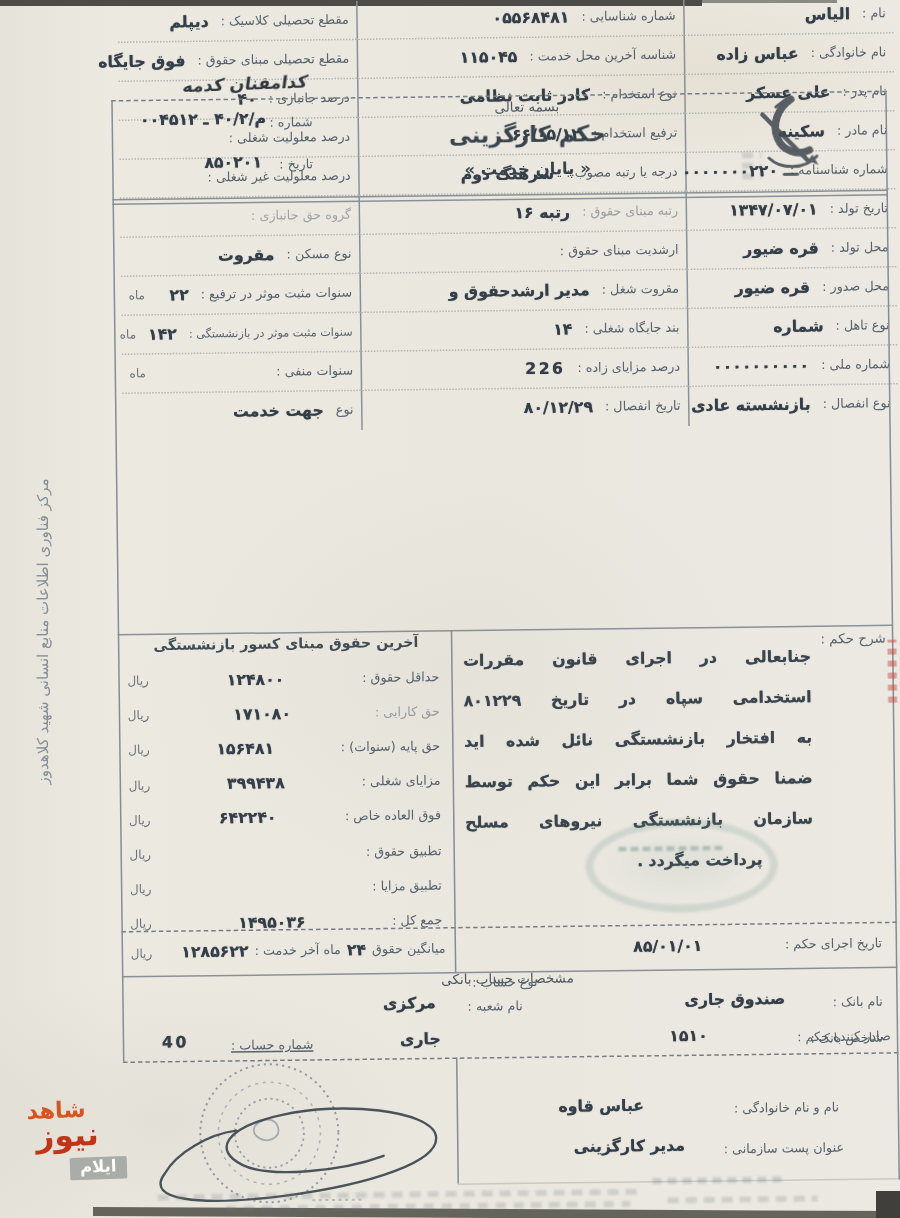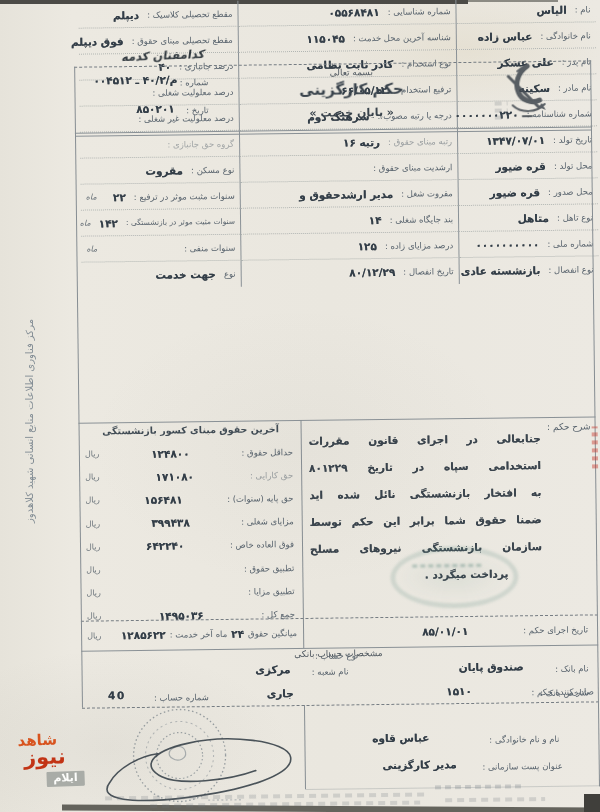--- a/index.html
+++ b/index.html
@@ -34,21 +34,21 @@
     letter-spacing:2px;transform:skewX(-10deg) rotate(-1.5deg);filter:blur(.45px);}
   #bismillah{left:300px;top:68px;width:110px;text-align:center;font-size:9px;color:#4d565e;}
   #doc-title{left:285px;top:81px;width:140px;text-align:center;font-size:15px;font-weight:bold;color:#39434c;letter-spacing:1px;filter:blur(.2px);}
   #doc-subtitle{left:290px;top:107px;width:130px;text-align:center;font-size:11px;font-weight:bold;color:#39434c;}
   
   #info-table{left:78px;top:133px;width:517px;direction:rtl;display:grid;
     grid-template-columns:140px 218px 159px;grid-auto-rows:26px;}
   .cell{display:flex;align-items:center;gap:8px;padding:0 5px;border-bottom:1px dotted #b2b6b3;overflow:visible;}
   .cell.c1,.cell.c2{border-left:1px solid #8a9196;}
   .cell.last{border-bottom:none;}
-  .cell .unit{margin-right:auto;font-style:italic;}
+  .cell .unit{margin-right:auto;}
   
   #salary-title{left:88px;top:423px;width:204px;text-align:center;font-size:9.5px;font-weight:bold;color:#414c55;}
   #salary-rows{left:80px;top:440px;width:216px;}
   .srow{display:flex;align-items:center;height:23.2px;padding:0 4px;}
   .srow .val{flex:1;text-align:center;}
   
   #decree-label{right:10px;top:425px;font-size:9px;color:#57626c;}
   #decree-lines{right:60px;top:428px;width:232px;}
   .dline{height:27px;line-height:27px;font-size:10.5px;font-weight:bold;color:#3a444d;
     letter-spacing:2px;text-align:justify;text-align-last:justify;white-space:nowrap;
@@ -153,21 +153,21 @@
       <div class="cell c1">
           <span class="lbl">نام خانوادگی :</span>
           <span class="val">عباس زاده</span>
         </div>
       <div class="cell c2">
           <span class="lbl">شناسه آخرین محل خدمت :</span>
           <span class="val">۱۱۵۰۴۵</span>
         </div>
       <div class="cell c3">
           <span class="lbl">مقطع تحصیلی مبنای حقوق :</span>
-          <span class="val">فوق دیپلم</span>
+          <span class="val">فوق جایگاه</span>
         </div>
 
       <div class="cell c1">
           <span class="lbl">نام پدر :</span>
           <span class="val">علی عسکر</span>
         </div>
       <div class="cell c2">
           <span class="lbl">نوع استخدام :</span>
           <span class="val">کادر ثابت نظامی</span>
         </div>
@@ -237,39 +237,39 @@
           <span class="val">مدیر ارشدحقوق و</span>
         </div>
       <div class="cell c3">
           <span class="lbl">سنوات مثبت موثر در ترفیع :</span>
           <span class="val">۲۲</span>
           <span class="unit">ماه</span>
         </div>
 
       <div class="cell c1">
           <span class="lbl">نوع تاهل :</span>
-          <span class="val">متاهل</span>
+          <span class="val">شماره</span>
         </div>
       <div class="cell c2">
           <span class="lbl">بند جایگاه شغلی :</span>
           <span class="val">۱۴</span>
         </div>
       <div class="cell c3">
           <span class="lbl" style="font-size:7.5px">سنوات مثبت موثر در بازنشستگی :</span>
           <span class="val">۱۴۲</span>
           <span class="unit">ماه</span>
         </div>
 
       <div class="cell c1">
           <span class="lbl">شماره ملی :</span>
           <span class="val">۰۰۰۰۰۰۰۰۰۰</span>
         </div>
       <div class="cell c2">
           <span class="lbl">درصد مزایای زاده :</span>
-          <span class="val">۱۲۵</span>
+          <span class="val">226</span>
         </div>
       <div class="cell c3">
           <span class="lbl">سنوات منفی :</span>
           <span class="val"></span>
           <span class="unit">ماه</span>
         </div>
 
       <div class="cell c1 last">
           <span class="lbl">نوع انفصال :</span>
           <span class="val">بازنشسته عادی</span>
@@ -348,28 +348,28 @@
     <div class="abs" id="avg-row">
       <span class="lbl">میانگین حقوق</span>
       <span class="val" style="letter-spacing:.5px">۲۴</span>
       <span class="lbl">ماه آخر خدمت :</span>
       <span class="val">۱۲۸۵۶۲۲</span>
       <span class="unit">ریال</span>
     </div>
 
     <div class="abs" id="bank-title">مشخصات حساب بانکی</div>
     <span class="abs lbl" style="right:15px;top:667px;">نام بانک :</span>
-    <span class="abs val" style="right:80px;top:663px;">صندوق پایان</span>
+    <span class="abs val" style="right:80px;top:663px;">صندوق جاری</span>
     <span class="abs lbl" style="right:255px;top:667px;">نام شعبه :</span>
     <span class="abs val" style="right:313px;top:663px;">مرکزی</span>
     <span class="abs lbl" style="right:15px;top:691px;">شاخص بانک :</span>
     <span class="abs val" style="right:132px;top:687px;">۱۵۱۰</span>
     <span class="abs lbl" style="right:245px;top:651px;">نوع حساب :</span>
     <span class="abs val" style="right:310px;top:687px;">جاری</span>
-    <span class="abs lbl" style="right:395px;top:691px;">شماره حساب :</span>
+    <span class="abs lbl" style="right:395px;top:691px;text-decoration:underline;">شماره حساب :</span>
     <span class="abs val" style="right:478px;top:687px;">40</span>
 
     <span class="abs lbl" style="right:10px;top:690px;">صادر کننده حکم :</span>
     <span class="abs lbl" style="right:45px;top:737px;margin-left:36px;">نام و نام خانوادگی :</span>
     <span class="abs val" style="right:175px;top:733px;">عباس قاوه</span>
     <span class="abs lbl" style="right:42px;top:764px;">عنوان پست سازمانی :</span>
     <span class="abs val" style="right:148px;top:760px;">مدیر کارگزینی</span>
     <div class="abs faint-smudge" style="right:80px;top:787px;width:90px;"></div>
 
     <svg class="abs" style="left:83px;top:702px;" width="218" height="108" viewBox="0 0 218 108" aria-hidden="true">

